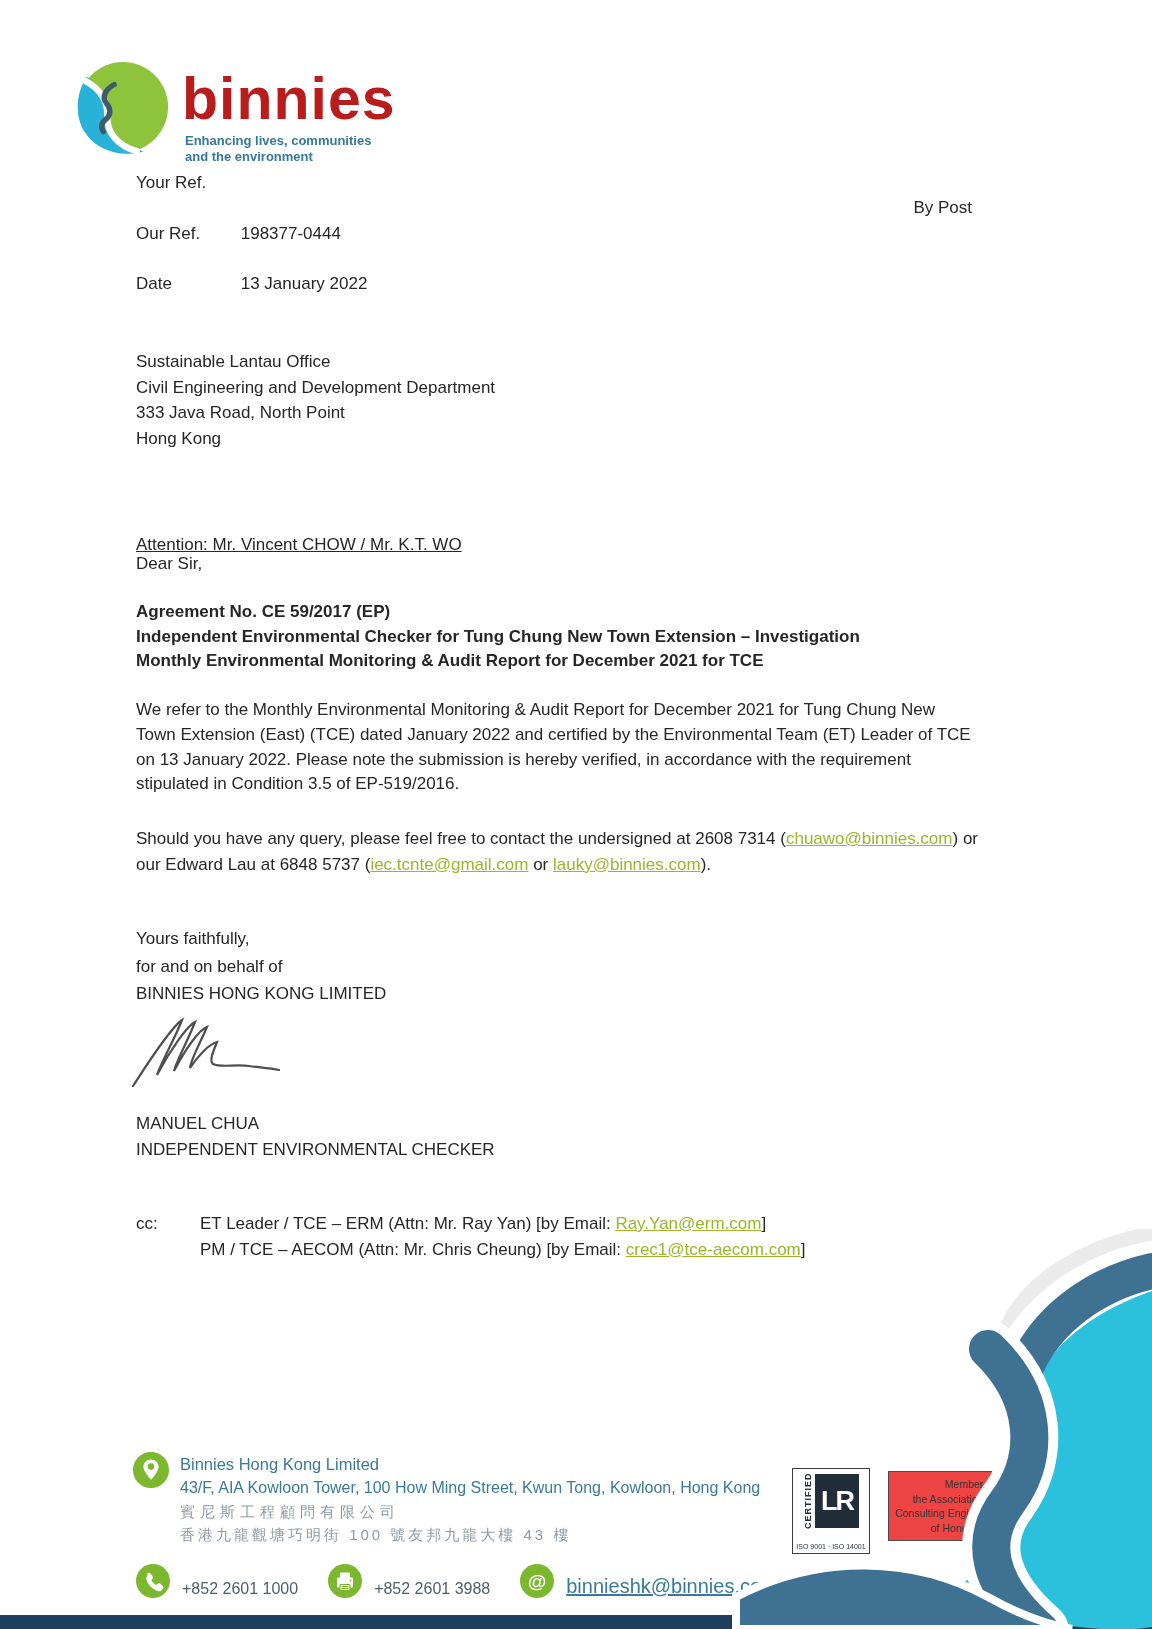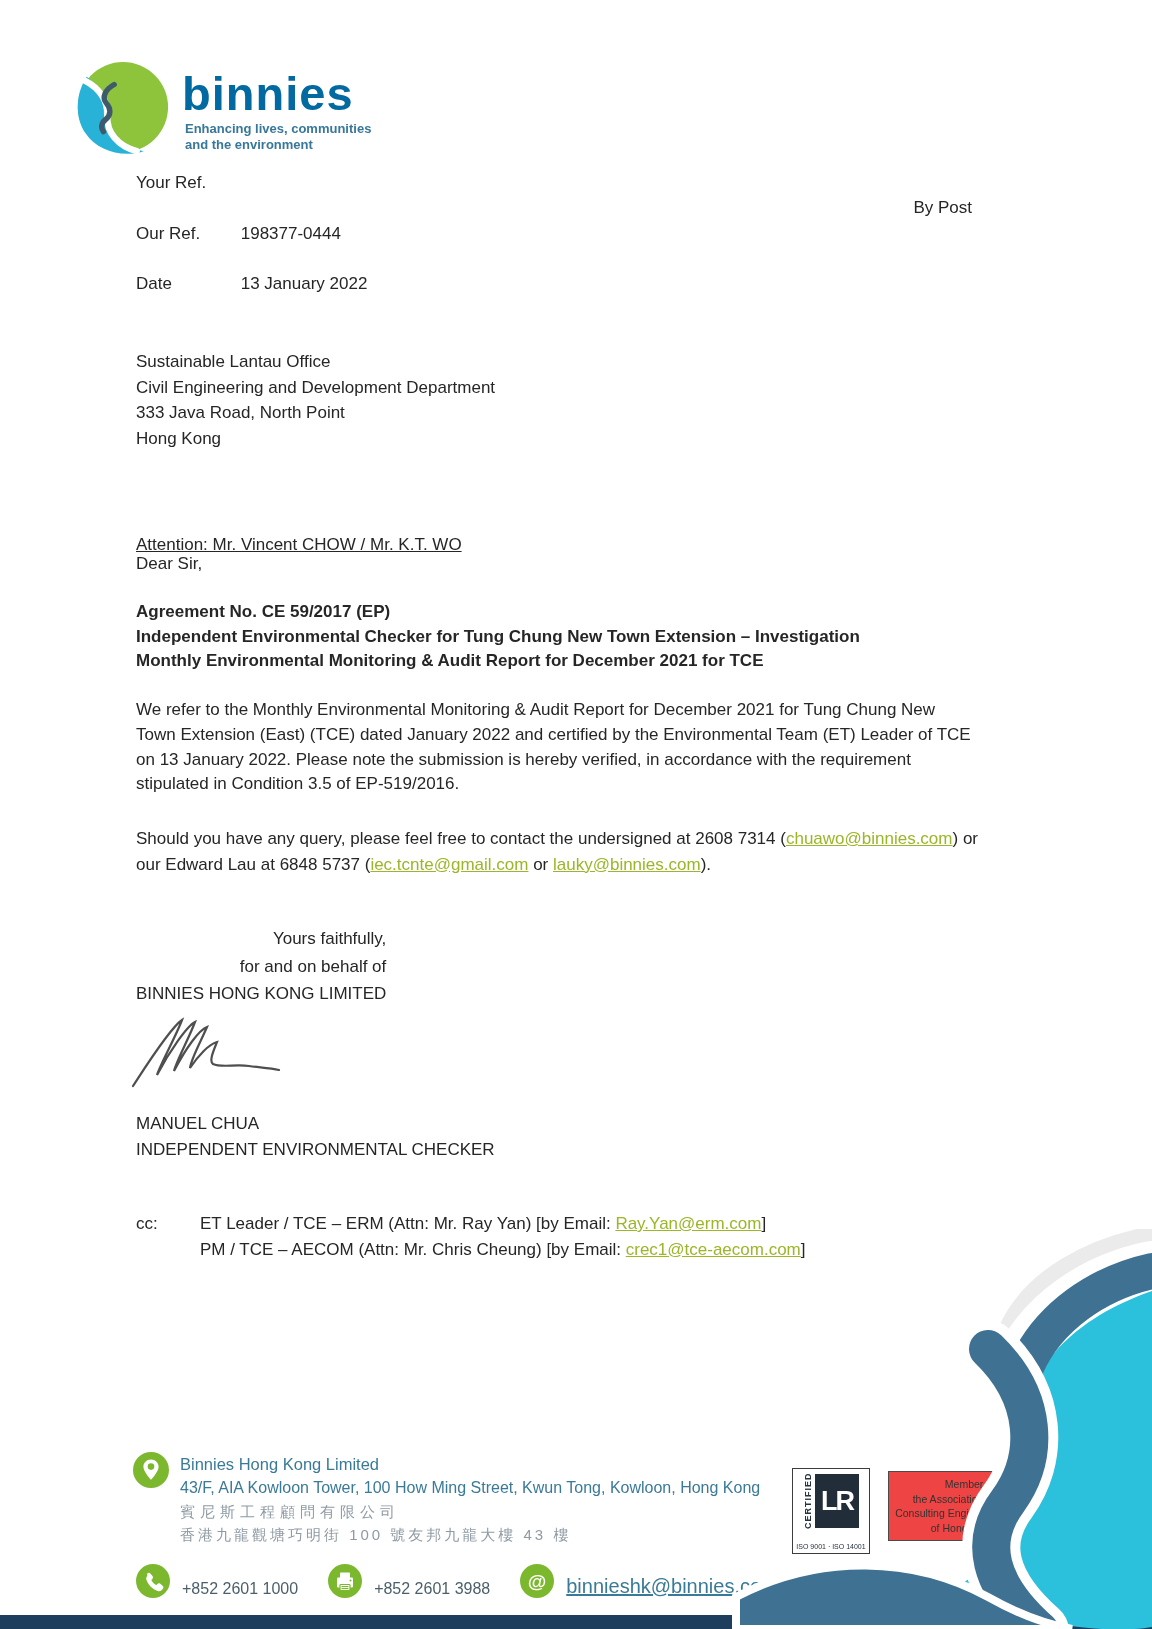--- a/index.html
+++ b/index.html
@@ -7,39 +7,39 @@
   .page {
     position:relative; width:1152px; height:1629px; background:#fff;
     font-family:"Liberation Sans", sans-serif; color:#262626; overflow:hidden;
   }
   .abs { position:absolute; }
 
   
   .logo { left:74px; top:60px; display:flex; align-items:flex-start; }
   .logo-mark { width:98px; height:98px; }
   .logo-textcol { margin-left:10px; margin-top:10px; }
-  .brand { font-size:47px; font-weight:700; letter-spacing:1px; color:#0369a1; line-height:1; }
+  .brand { font-size:59px; font-weight:700; letter-spacing:1px; color:#b91c1c; line-height:1; }
   .tagline { margin-top:4px; margin-left:3px; font-size:13px; font-weight:700; color:#37789a; line-height:16px; }
 
   
   .label { display:inline-block; width:100px; }
   .refrow { left:136px; font-size:17px; }
   .bypost { left:136px; width:836px; text-align:right; font-size:17px; }
 
   .bodytext { font-size:17px; line-height:25.5px; color:#262626; }
   .recipient { left:136px; top:349px; }
   .attention { left:136px; top:502px; text-decoration:underline;margin-top:30px; }
   .dear { left:136px; top:551px; }
   .subject { left:136px; top:600px; font-weight:700; line-height:24.5px; }
   .subject .u { }
   .para { left:136px; width:842px; }
   .p1 { top:698px; line-height:24.8px; }
   .p2 { top:826px; line-height:25.5px; }
   .glink { color:#9ab629; text-decoration:underline; cursor:pointer; }
-  .closing { left:136px; top:925px; line-height:27.5px;text-align:right; }
+  .closing { left:136px; top:925px; line-height:27.5px; }
   .sig { left:128px; top:1014px; }
   .nameblock { left:136px; top:1111px; line-height:26px; }
   .cc-label { left:136px; top:1211px; }
   .cc-body { left:200px; top:1211px; line-height:25.5px; }
 
   
   .f-blue { color:#3a7a99; }
   .f-gray { color:#8f9ba4; }
   .pin { left:133px; top:1452px; width:36px; height:36px; }
   .company-en { left:180px; top:1455px; font-size:16.5px; }

